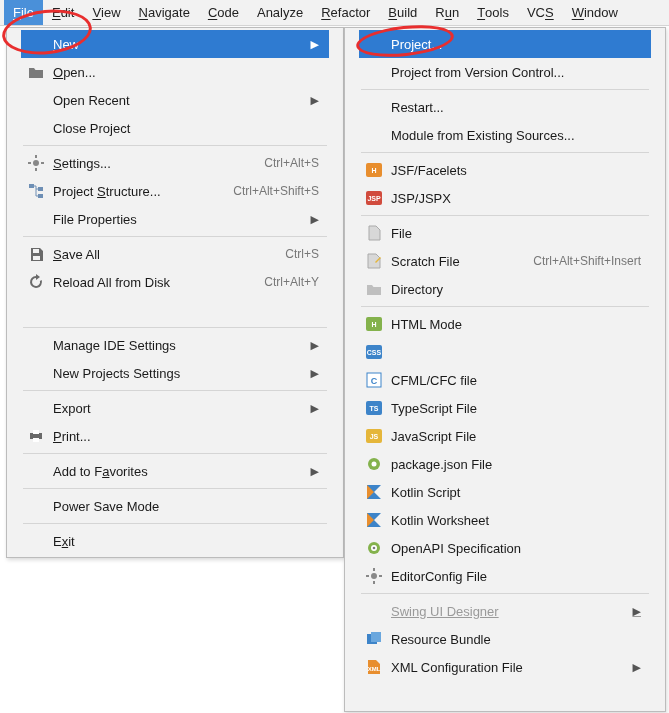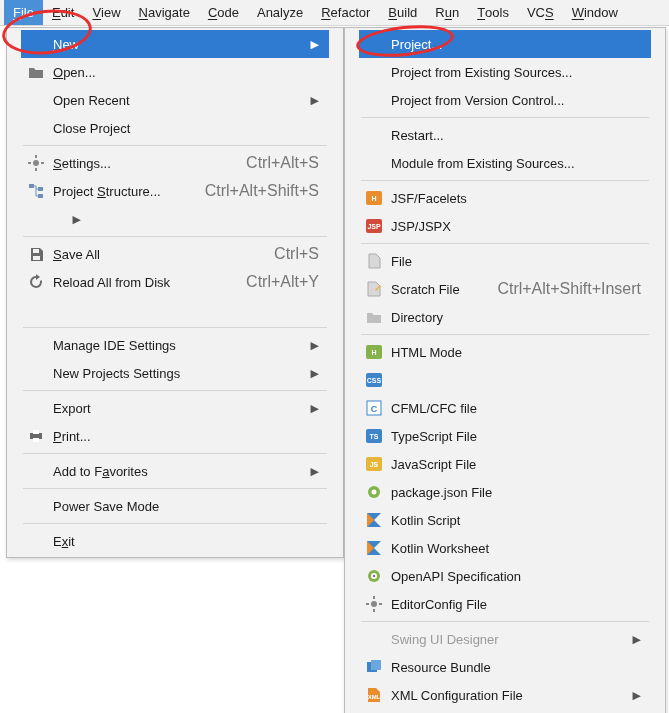--- a/index.html
+++ b/index.html
@@ -56,31 +56,31 @@
     align-items: center;
     height: 28px;
     padding: 0 10px 0 6px;
     gap: 8px;
     color: #1a1a1a;
   }
   .dropdown .item.selected {
     background: #2f7bd1;
     color: #fff;
   }
-  .dropdown .item.disabled { color: #9a9a9a; }
+  .dropdown .item.disabled { color: #9a9a9a; text-decoration: underline; }
   .dropdown .item .icon {
     width: 18px; height: 18px;
     display: flex; align-items: center; justify-content: center;
     flex-shrink: 0;
   }
   .dropdown .item .label { flex: 1; white-space: nowrap; }
   .dropdown .item .label .ul { text-decoration: underline; }
   .dropdown .item .shortcut {
     color: #777;
-    font-size: 16px;
+    font-size: 12px;
     margin-left: 28px;
     white-space: nowrap;
   }
   .dropdown .item .sub-arrow {
     width: 10px; text-align: right; color: #555; font-size: 11px;
     margin-left: 18px;
   }
   .dropdown .item.selected .sub-arrow { color: #fff; }
   .dropdown .sep {
     height: 1px;
@@ -171,20 +171,21 @@
           <rect class="ic-tree" x="10" y="4" width="5" height="4"></rect>
           <rect class="ic-tree" x="10" y="11" width="5" height="4"></rect>
           <path stroke="#6e8fb5" fill="none" d="M6 3h2v10h2M8 6h2"></path>
         </svg>
       </span>
       <span class="label">Project <span class="ul">S</span>tructure...</span>
       <span class="shortcut">Ctrl+Alt+Shift+S</span>
     </div>
     <div class="item">
       <span class="icon"></span>
+      <span class="label">File Properties</span>
       <span class="sub-arrow">▶</span>
     </div>
     <div class="sep"></div>
     <div class="item">
       <span class="icon">
         <svg width="15" height="15" viewBox="0 0 15 15">
           <path class="ic-disk" d="M2 1h9l3 3v10H2zM4 2h6v4H4zM4 9h7v4H4z" fill-rule="evenodd"></path>
         </svg>
       </span>
       <span class="label"><span class="ul">S</span>ave All</span>
@@ -244,24 +245,20 @@
     <div class="item">
       <span class="icon"></span>
       <span class="label">E<span class="ul">x</span>it</span>
     </div>
   </div>
 
 <div class="dropdown" id="new-submenu">
     <div class="item selected">
       <span class="icon"></span>
       <span class="label">Project...</span>
-    </div>
-    <div class="item">
-      <span class="icon"></span>
-      <span class="label">Project from Existing Sources...</span>
     </div>
     <div class="item">
       <span class="icon"></span>
       <span class="label">Project from Version Control...</span>
     </div>
     <div class="sep"></div>
     <div class="item">
       <span class="icon"></span>
       <span class="label">Restart...</span>
     </div>

